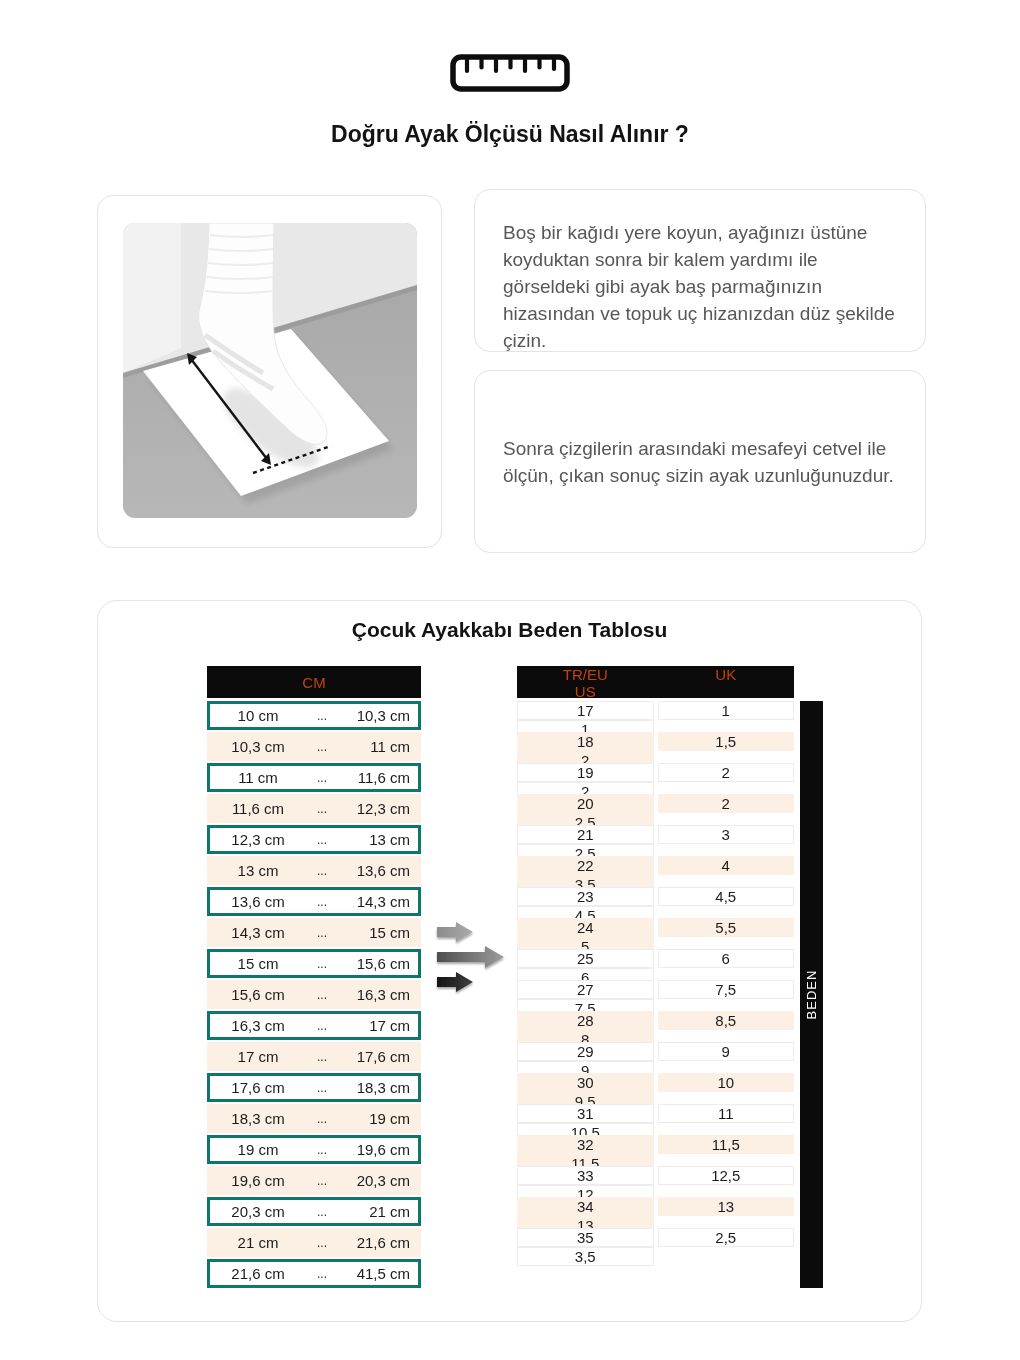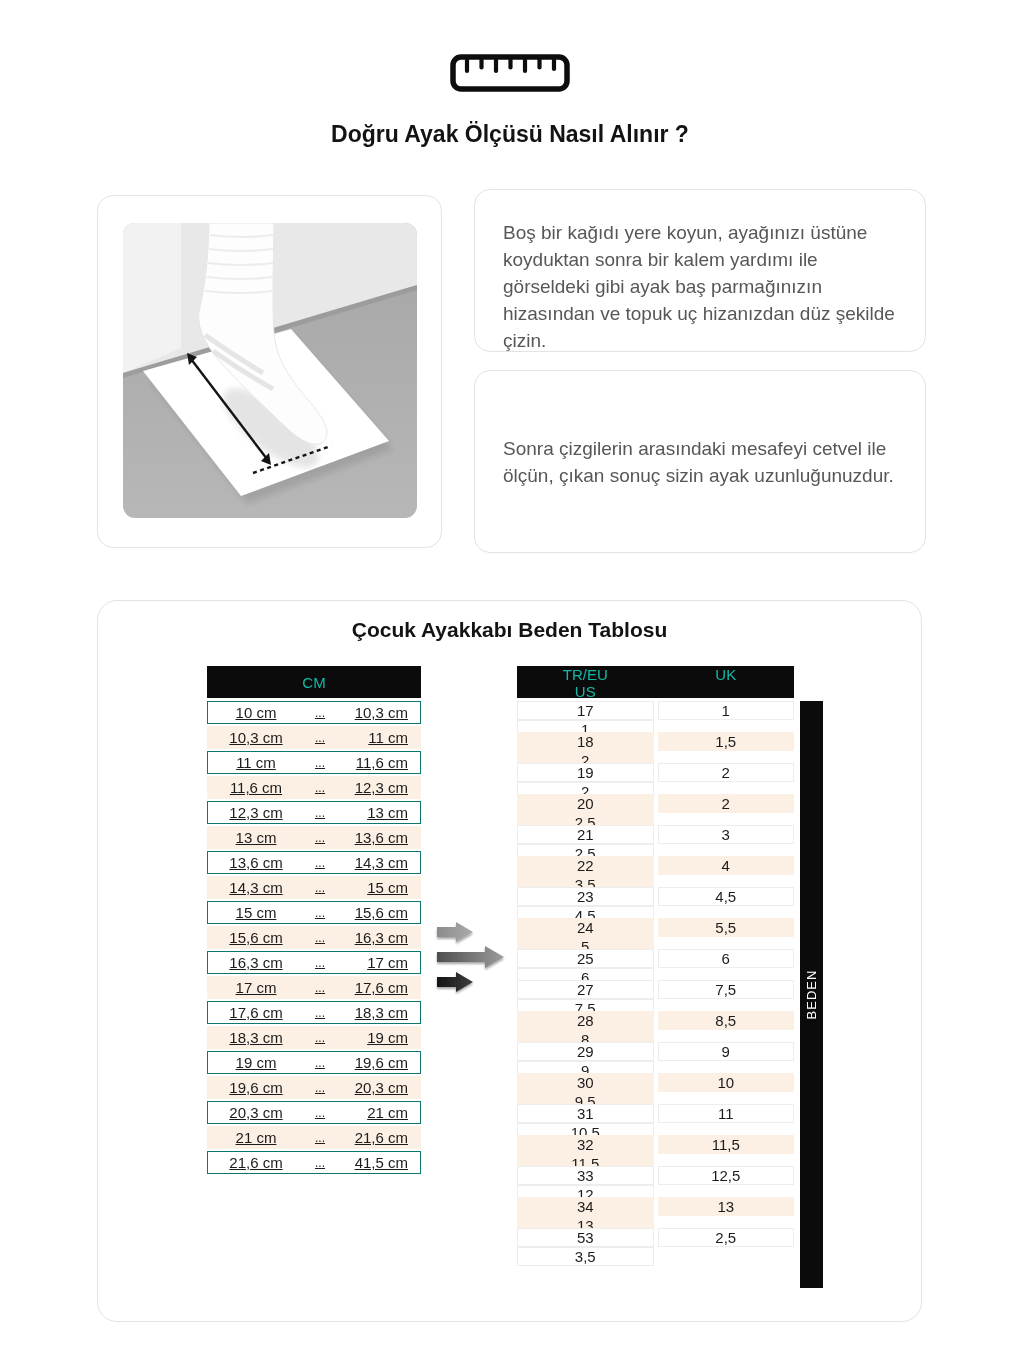--- a/index.html
+++ b/index.html
@@ -24,25 +24,25 @@
   #photo-frame{left:25px;top:27px;width:294px;height:295px;border-radius:12px;overflow:hidden;}
   #tip-box-1{left:474px;top:189px;width:452px;height:163px;padding:29px 28px;}
   #tip-box-2{left:474px;top:370px;width:452px;height:183px;display:flex;align-items:center;padding:0 28px;}
   .tip-text{font-size:19px;line-height:27px;color:#575757;}
 
   
   #table-card{left:97px;top:600px;width:825px;height:722px;border-radius:20px;padding-left:44px;}
 
   .tbl{box-sizing:border-box;}
   .tbl-header{height:32px;margin-bottom:3px;background:var(--bar-black,#0b0b0b);
-    color:#14b8a6;font-size:15px;display:grid;align-items:center;}
+    color:#c2410c;font-size:15px;display:grid;align-items:center;}
   #cm-table{left:109px;top:65px;width:214px;}
   #cm-table .tbl-header{grid-template-columns:1fr;text-align:center;}
-  .cm-row{height:23px;margin-bottom:2px;display:grid;grid-template-columns:96px 32px 86px;
-    align-items:center;font-size:15px;background:#fff;border:1px solid #0f766e;box-sizing:border-box;text-decoration:underline;}
+  .cm-row{height:29px;margin-bottom:2px;display:grid;grid-template-columns:96px 32px 86px;
+    align-items:center;font-size:15px;background:#fff;border:3px solid #0f766e;box-sizing:border-box;}
   .cm-row.alt{background:var(--row-highlight,#fcf0e4);border-color:var(--row-highlight,#fcf0e4);}
   .c-from{text-align:center;}
   .c-sep{text-align:center;font-size:12px;color:#2a2a2a;}
   .c-to{text-align:right;padding-right:14px;}
 
   #size-table{left:419px;top:65px;width:277px;}
   .grid3{display:grid;grid-template-columns:1fr 1fr;column-gap:4px;}
   #size-table .tbl-header span{text-align:center;}
   .size-row{height:29px;margin-bottom:2px;font-size:15px;}
   .size-row span{display:flex;align-items:center;justify-content:center;height:100%;
@@ -340,21 +340,21 @@
           <span>33</span>
           <span>12,5</span>
           <span>12</span>
         </div>
         <div class="size-row grid3 alt">
           <span>34</span>
           <span>13</span>
           <span>13</span>
         </div>
         <div class="size-row grid3">
-          <span>53</span>
+          <span>35</span>
           <span>2,5</span>
           <span>3,5</span>
         </div>
       </div>
   </div>
 
   <div class="abs" id="beden-bar">
     <span>BEDEN</span>
   </div>
 </div>

